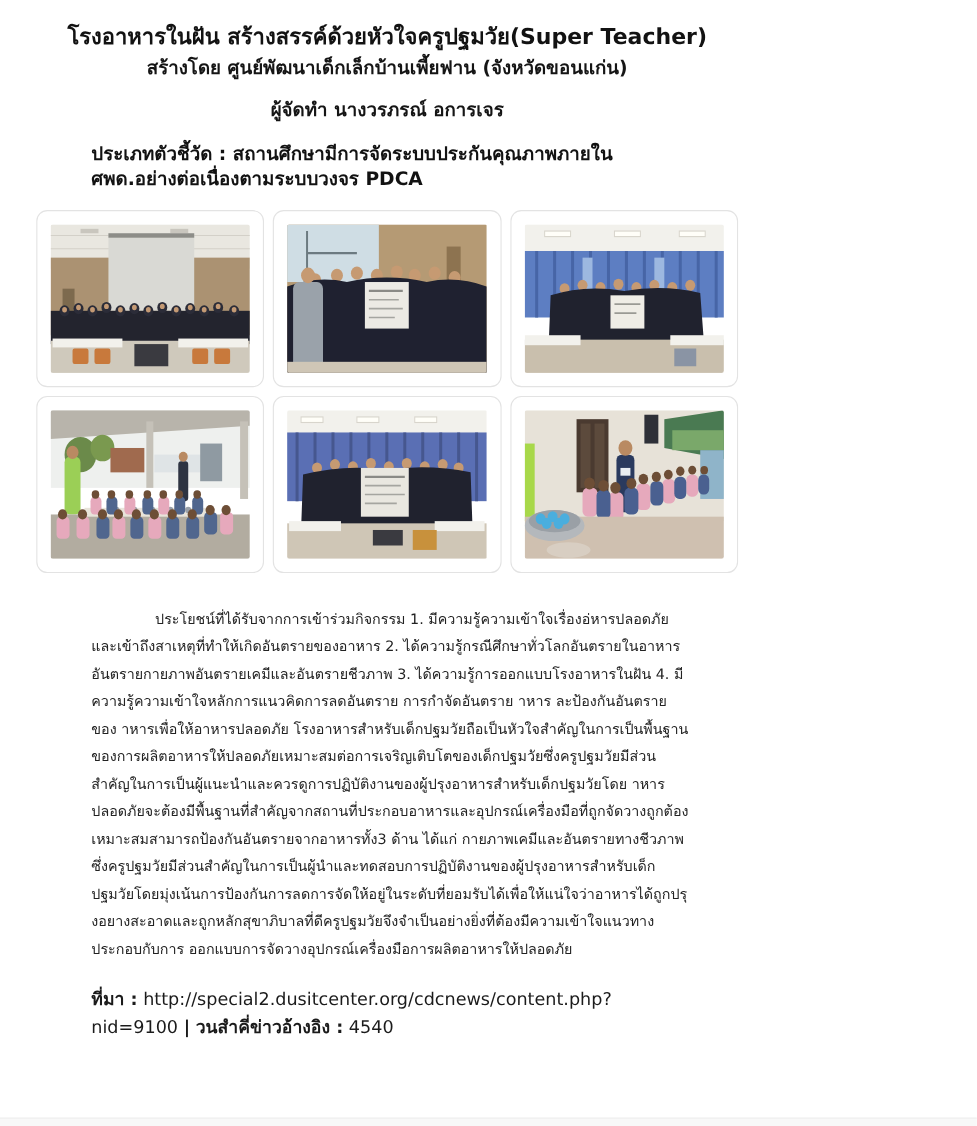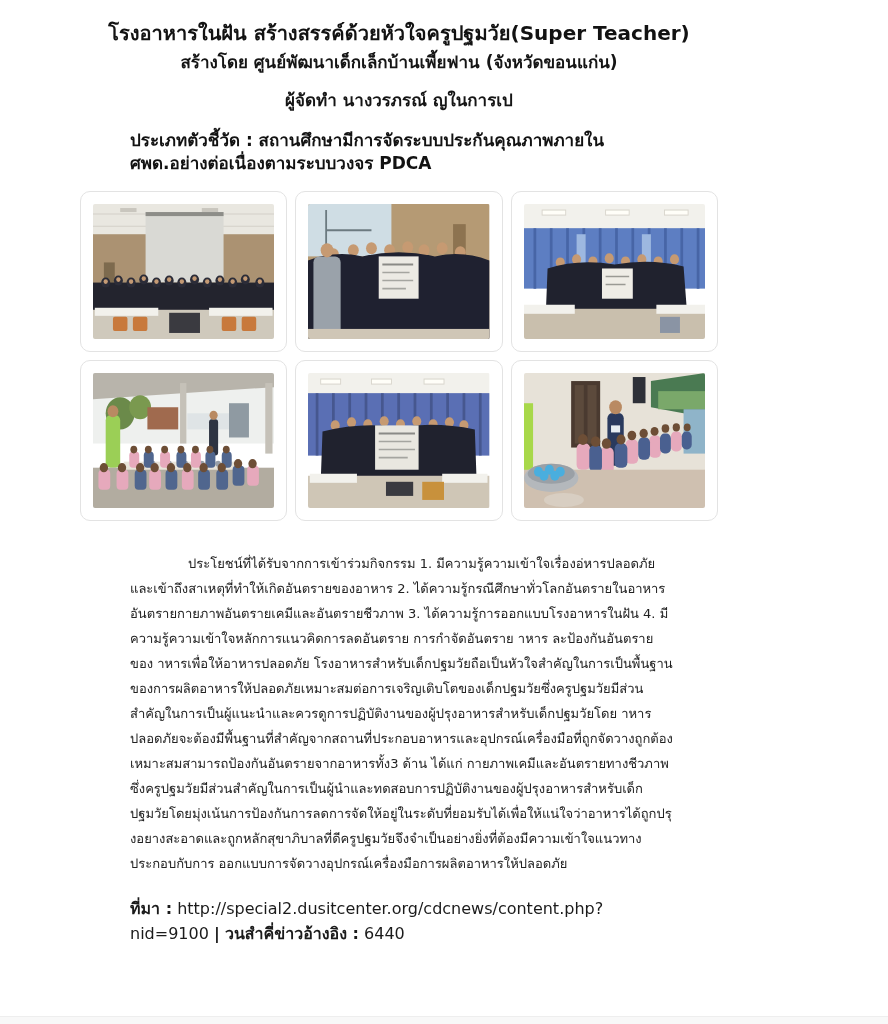--- a/index.html
+++ b/index.html
@@ -4,21 +4,21 @@
 <style>
   html,body{margin:0;padding:0;}
   body{
     width:888px;height:1024px;
     background:#ffffff;
     font-family:"DejaVu Sans","Liberation Sans",sans-serif;
     color:#1d1d1d;
     position:relative;
     overflow:hidden;
   }
-  .page{width:704px;height:1024px;position:relative;padding-left:47px;}
+  .page{width:704px;height:1024px;position:relative;}
   .header{padding-top:20px;text-align:center;}
   .title{
     font-size:20px;font-weight:bold;color:#121212;
     margin:0 60px 0 60px;line-height:1.35;
   }
   .subtitle{
     font-size:17px;font-weight:bold;color:#151515;
     margin:4px 60px 0 60px;line-height:1.3;
   }
   .author{
@@ -64,21 +64,21 @@
   }
 </style>
 </head>
 <body>
 
 <div class="page">
 
   <div class="header">
     <div class="title">โรงอาหารในฝัน สร้างสรรค์ด้วยหัวใจครูปฐมวัย(Super Teacher)</div>
     <div class="subtitle">สร้างโดย ศูนย์พัฒนาเด็กเล็กบ้านเพี้ยฟาน (จังหวัดขอนแก่น)</div>
-    <div class="author">ผู้จัดทำ นางวรภรณ์ ญในการเป</div>
+    <div class="author">ผู้จัดทำ นางวรภรณ์ อการเจร</div>
     <div class="indicator">ประเภทตัวชี้วัด : สถานศึกษามีการจัดระบบประกันคุณภาพภายในศพด.อย่างต่อเนื่องตามระบบวงจร PDCA</div>
   </div>
 
   <div class="photo-grid">
 
     <div class="photo-card" title="กลุ่มครูถ่ายรูปหมู่ในห้องประชุมหน้าจอโปรเจคเตอร์ มีโต๊ะและเก้าอี้ส้มด้านหน้า">
       <svg viewBox="0 0 200 134" preserveAspectRatio="none" aria-hidden="true">
         <rect x="0" y="0" width="200" height="40" fill="#e9e7e0"></rect>
         <line x1="0" y1="10" x2="200" y2="10" stroke="#d3d0c8" stroke-width="1"></line>
         <line x1="0" y1="22" x2="200" y2="22" stroke="#d3d0c8" stroke-width="1"></line>
@@ -386,18 +386,18 @@
 
   <div class="source-line">
     <span class="lbl">ที่มา :</span>
     <span> </span>
     <a href="#">http://special2.dusitcenter.org/cdcnews/content.php?nid=9100</a>
     <span> </span>
     <span class="lbl">|</span>
     <span> </span>
     <span class="lbl">วนสำคี่ข่าวอ้างอิง :</span>
     <span> </span>
-    <span>6440</span>
+    <span>4540</span>
   </div>
 
   <div class="footer-strip"></div>
 
 </div>
 
 </body></html>

